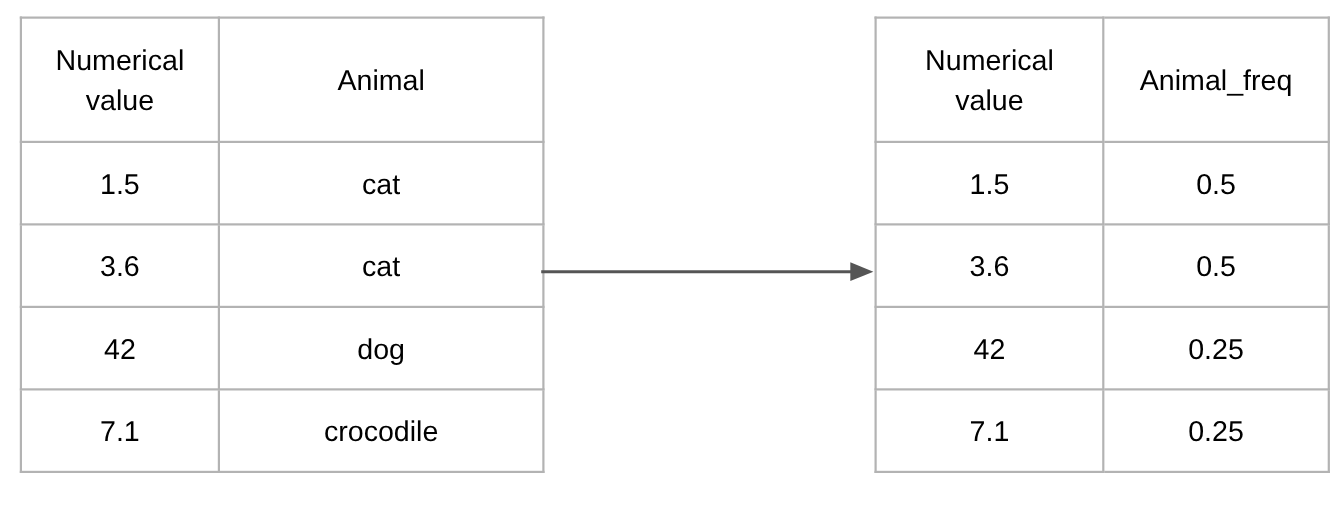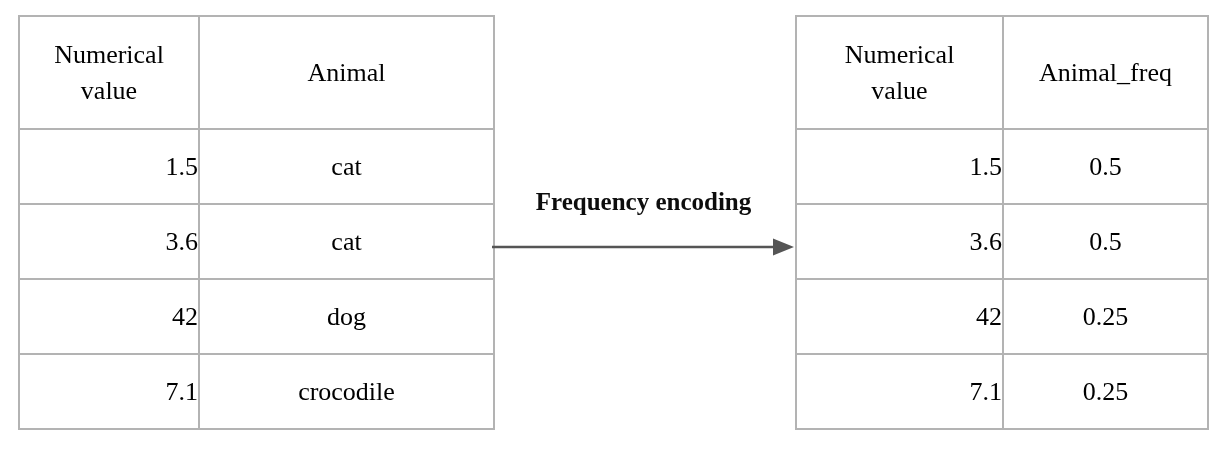--- a/index.html
+++ b/index.html
@@ -12,21 +12,20 @@
     height: 462px;
     position: relative;
     overflow: hidden;
     font-family: "Liberation Sans", sans-serif;
     color: #000000;
   }
 
   .diagram {
     position: absolute;
     inset: 0;
-    font-family: Liberation Serif, serif;
   }
 
   
   .data-table {
     position: absolute;
     border-collapse: collapse;
     table-layout: fixed;
     background: #ffffff;
   }
   .data-table td,
@@ -41,21 +40,21 @@
   }
   .data-table th {
     height: 111px;
     text-align: center;
     padding: 0 6px;
   }
   .data-table td {
     height: 73px;
   }
   .cell-center {
-    text-align: right;
+    text-align: center;
   }
   .cell-left {
     text-align: center;
     padding-left: 14px;
   }
 
   
   #table-left {
     left: 18px;
     top: 15px;
@@ -134,21 +133,20 @@
         <td class="cell-left">dog</td>
       </tr>
       <tr>
         <td class="cell-center">7.1</td>
         <td class="cell-left">crocodile</td>
       </tr>
     </tbody>
   </table>
 
   <div class="transform-group">
-    <div class="transform-label">Frequency encoding</div>
     <svg class="transform-arrow" viewBox="0 0 305 26">
       <line x1="1" y1="13" x2="283" y2="13" stroke="#555555" stroke-width="2.6"></line>
       <polygon points="282,4.5 303,13 282,21.5" fill="#555555"></polygon>
     </svg>
   </div>
 
   <table class="data-table" id="table-right">
     <colgroup>
       <col class="col-num">
       <col class="col-freq">

